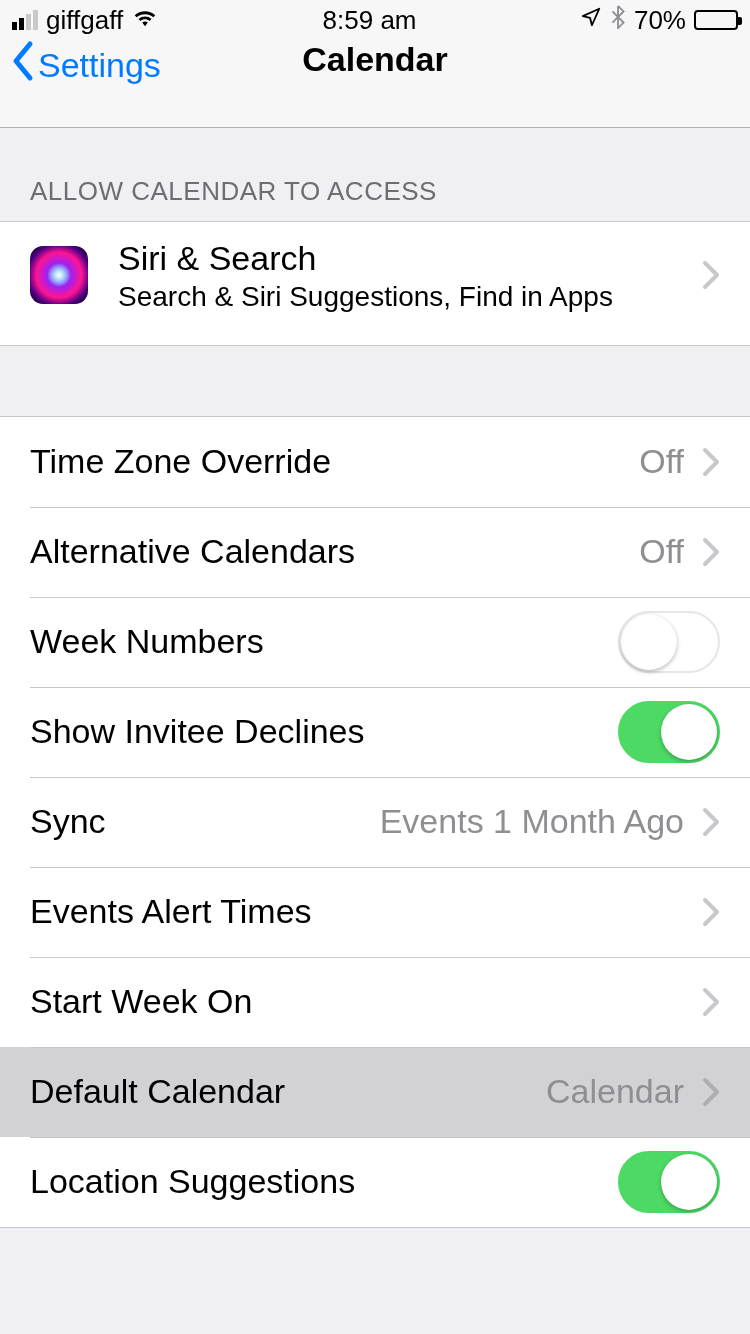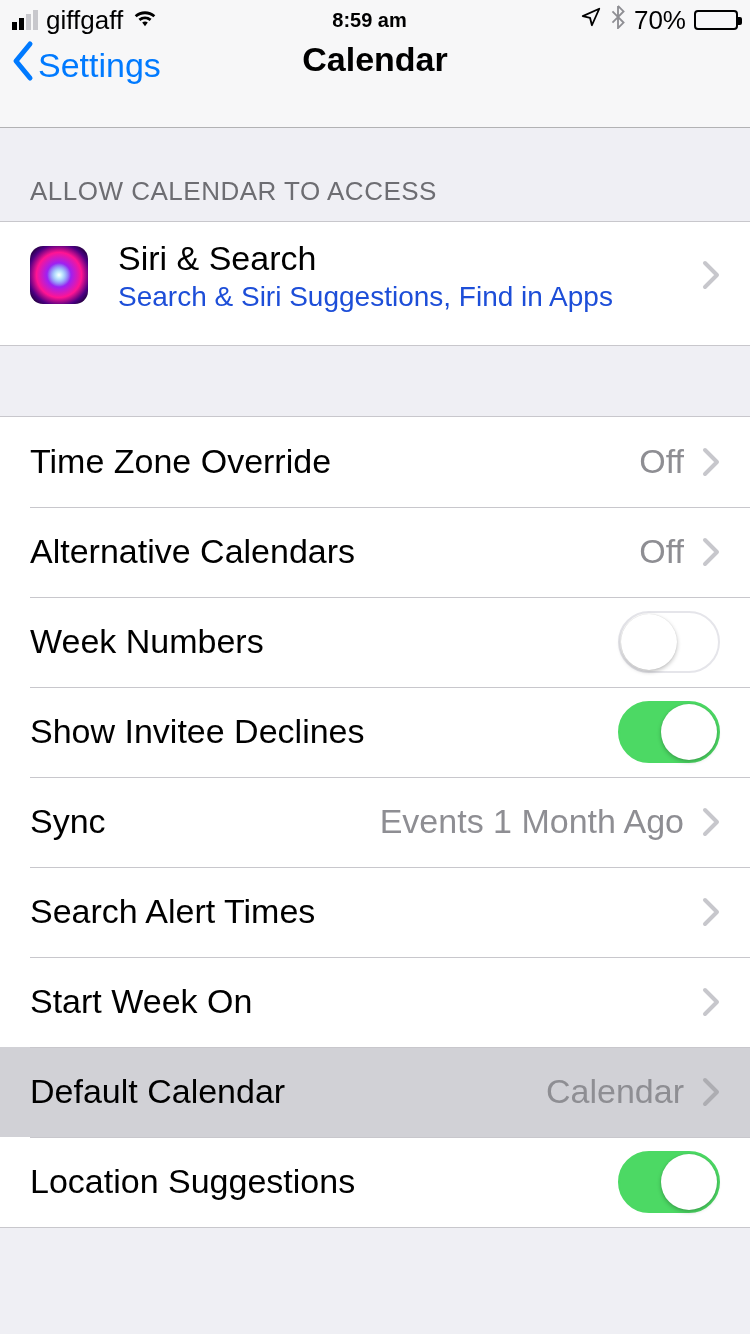--- a/index.html
+++ b/index.html
@@ -24,21 +24,21 @@
       background: #f7f7f8;
       text-align: right;
     }
     .status-left, .status-right { display: flex; align-items: center; gap: 8px; }
     .signal-bars { display: inline-flex; align-items: flex-end; gap: 2px; }
     .signal-bars span { width: 5px; background: #c7c7cc; display: inline-block; }
     .signal-bars span.active { background: #000; }
     .b1 { height: 8px; } .b2 { height: 12px; } .b3 { height: 16px; } .b4 { height: 20px; }
     .carrier { font-size: 26px; color: #000; letter-spacing: 0; }
     .wifi-icon { font-size: 24px; }
-    .time { font-size: 20px; font-weight: 700; }
+    .time { font-size: 26px; font-weight: 400; }
     .battery-wrap { display: inline-flex; align-items: center; gap: 4px; }
     .battery-pct { font-size: 26px; }
     .battery-body {
       width: 44px; height: 20px; border: 2px solid #000; border-radius: 4px;
       position: relative; display: inline-block;
     }
     .battery-body::after {
       content: ""; position: absolute; right: -6px; top: 5px; width: 4px; height: 8px;
       background: #000; border-radius: 0 2px 2px 0;
     }
@@ -107,21 +107,21 @@
     .row-icon::after{
       content:"";
       position:absolute; left:50%; top:50%;
       width:24px; height:24px; transform:translate(-50%,-50%);
       background: radial-gradient(circle,#fff 0%,rgba(255,255,255,0) 70%);
       border-radius:50%;
     }
 
     .row-text { flex: 1; display: flex; flex-direction: column; justify-content: center; }
     .row-title { font-size: 34px; color: #000; line-height: 1.2; }
-    .row-subtitle { font-size: 28px; color: #1d4ed8; margin-top: 2px; }
+    .row-subtitle { font-size: 28px; color: #000000; margin-top: 2px; }
     .row-value { font-size: 34px; color: #8e8e93; margin-right: 18px; }
 
     .chevron {
       width: 18px; height: 30px; flex-shrink: 0;
     }
     .chevron svg { width: 100%; height: 100%; }
 
     
     .toggle {
       width: 102px; height: 62px; border-radius: 31px;
@@ -252,21 +252,21 @@
         <div class="row-title">Sync</div>
       </div>
     <div class="row-value">Events 1 Month Ago</div>
     <span class="chevron"><svg viewBox="0 0 18 30">
           <polyline points="3,3 15,15 3,27" fill="none" stroke="#c7c7cc" stroke-width="4" stroke-linecap="round" stroke-linejoin="round"></polyline>
         </svg></span>
   </div>
 
   <div class="list-row">
     <div class="row-text">
-        <div class="row-title">Search Alert Times</div>
+        <div class="row-title">Events Alert Times</div>
       </div>
     <span class="chevron"><svg viewBox="0 0 18 30">
           <polyline points="3,3 15,15 3,27" fill="none" stroke="#c7c7cc" stroke-width="4" stroke-linecap="round" stroke-linejoin="round"></polyline>
         </svg></span>
   </div>
 
   <div class="list-row">
     <div class="row-text">
         <div class="row-title">Start Week On</div>
       </div>

